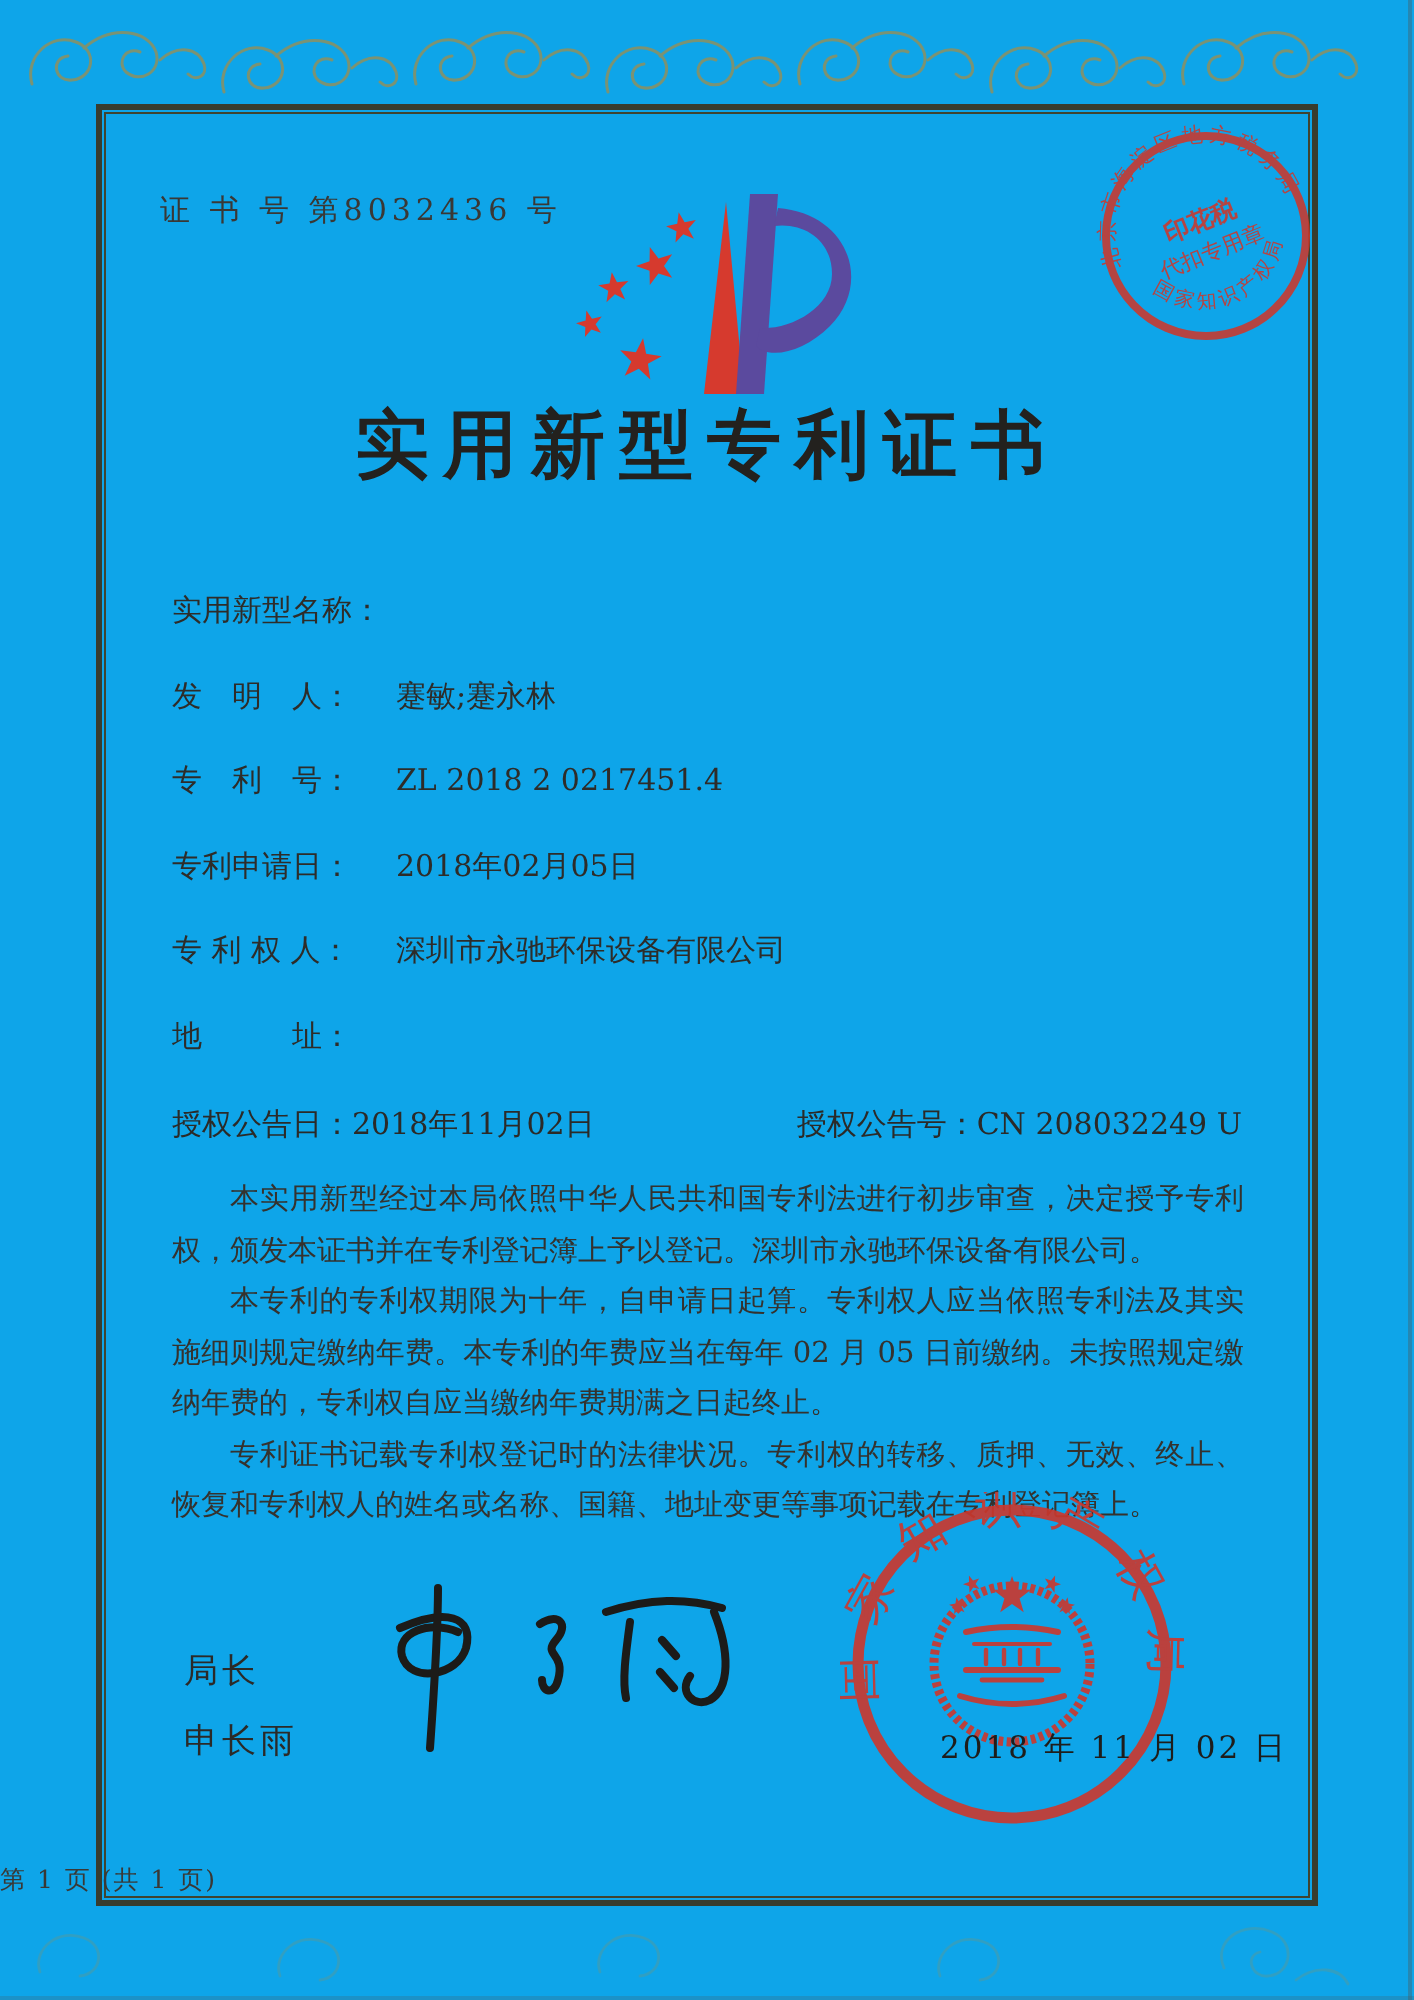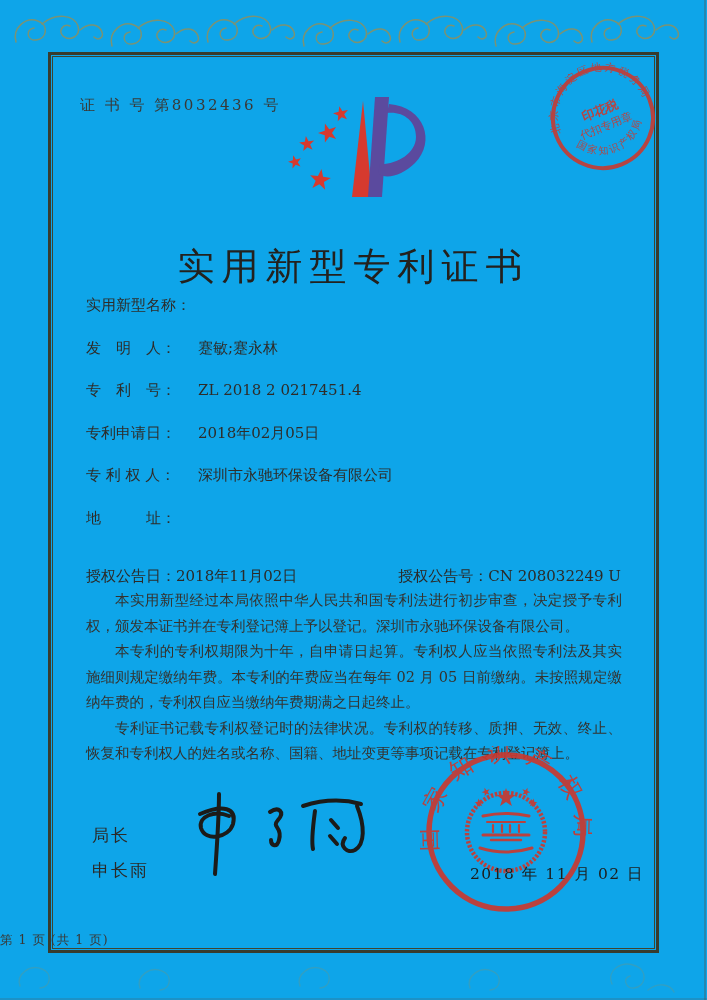--- a/index.html
+++ b/index.html
@@ -28,29 +28,29 @@
   .cert-number{
     position:absolute;left:80px;top:96px;
     font-size:15px;letter-spacing:2.5px;color:#3a3835;
   }
 
   .logo{position:absolute;left:283px;top:94px;width:155px;height:110px;}
   .tax-stamp{position:absolute;left:543px;top:58px;width:120px;height:120px;z-index:4;}
 
   .title{
     position:absolute;left:0;right:0;top:198px;
-    text-align:center;font-size:37px;font-weight:400;
-    letter-spacing:7px;color:#23211e;margin-top:44px;
+    text-align:center;font-size:37px;font-weight:700;
+    letter-spacing:7px;color:#23211e;
   }
 
   .fields{position:absolute;left:86px;top:294px;right:86px;font-size:15px;}
   .field-row{display:flex;margin-bottom:20px;line-height:1.5;}
   .field-row .label{flex:none;width:112px;color:#2e2c29;}
   .field-row .value{flex:1;color:#2e2c29;}
-  .grant-row{display:flex;margin-top:36px;line-height:1.5;}
+  .grant-row{display:flex;margin-top:22px;line-height:1.5;}
   .grant-left{display:flex;}
   .grant-right{display:flex;margin-left:auto;}
   .grant-row .label{flex:none;}
 
   .paragraphs{
     position:absolute;left:86px;top:588px;width:536px;
     font-size:14.5px;line-height:1.76;text-align:justify;color:#35322e;
   }
   .paragraphs p{margin:0;text-indent:2em;}
 

